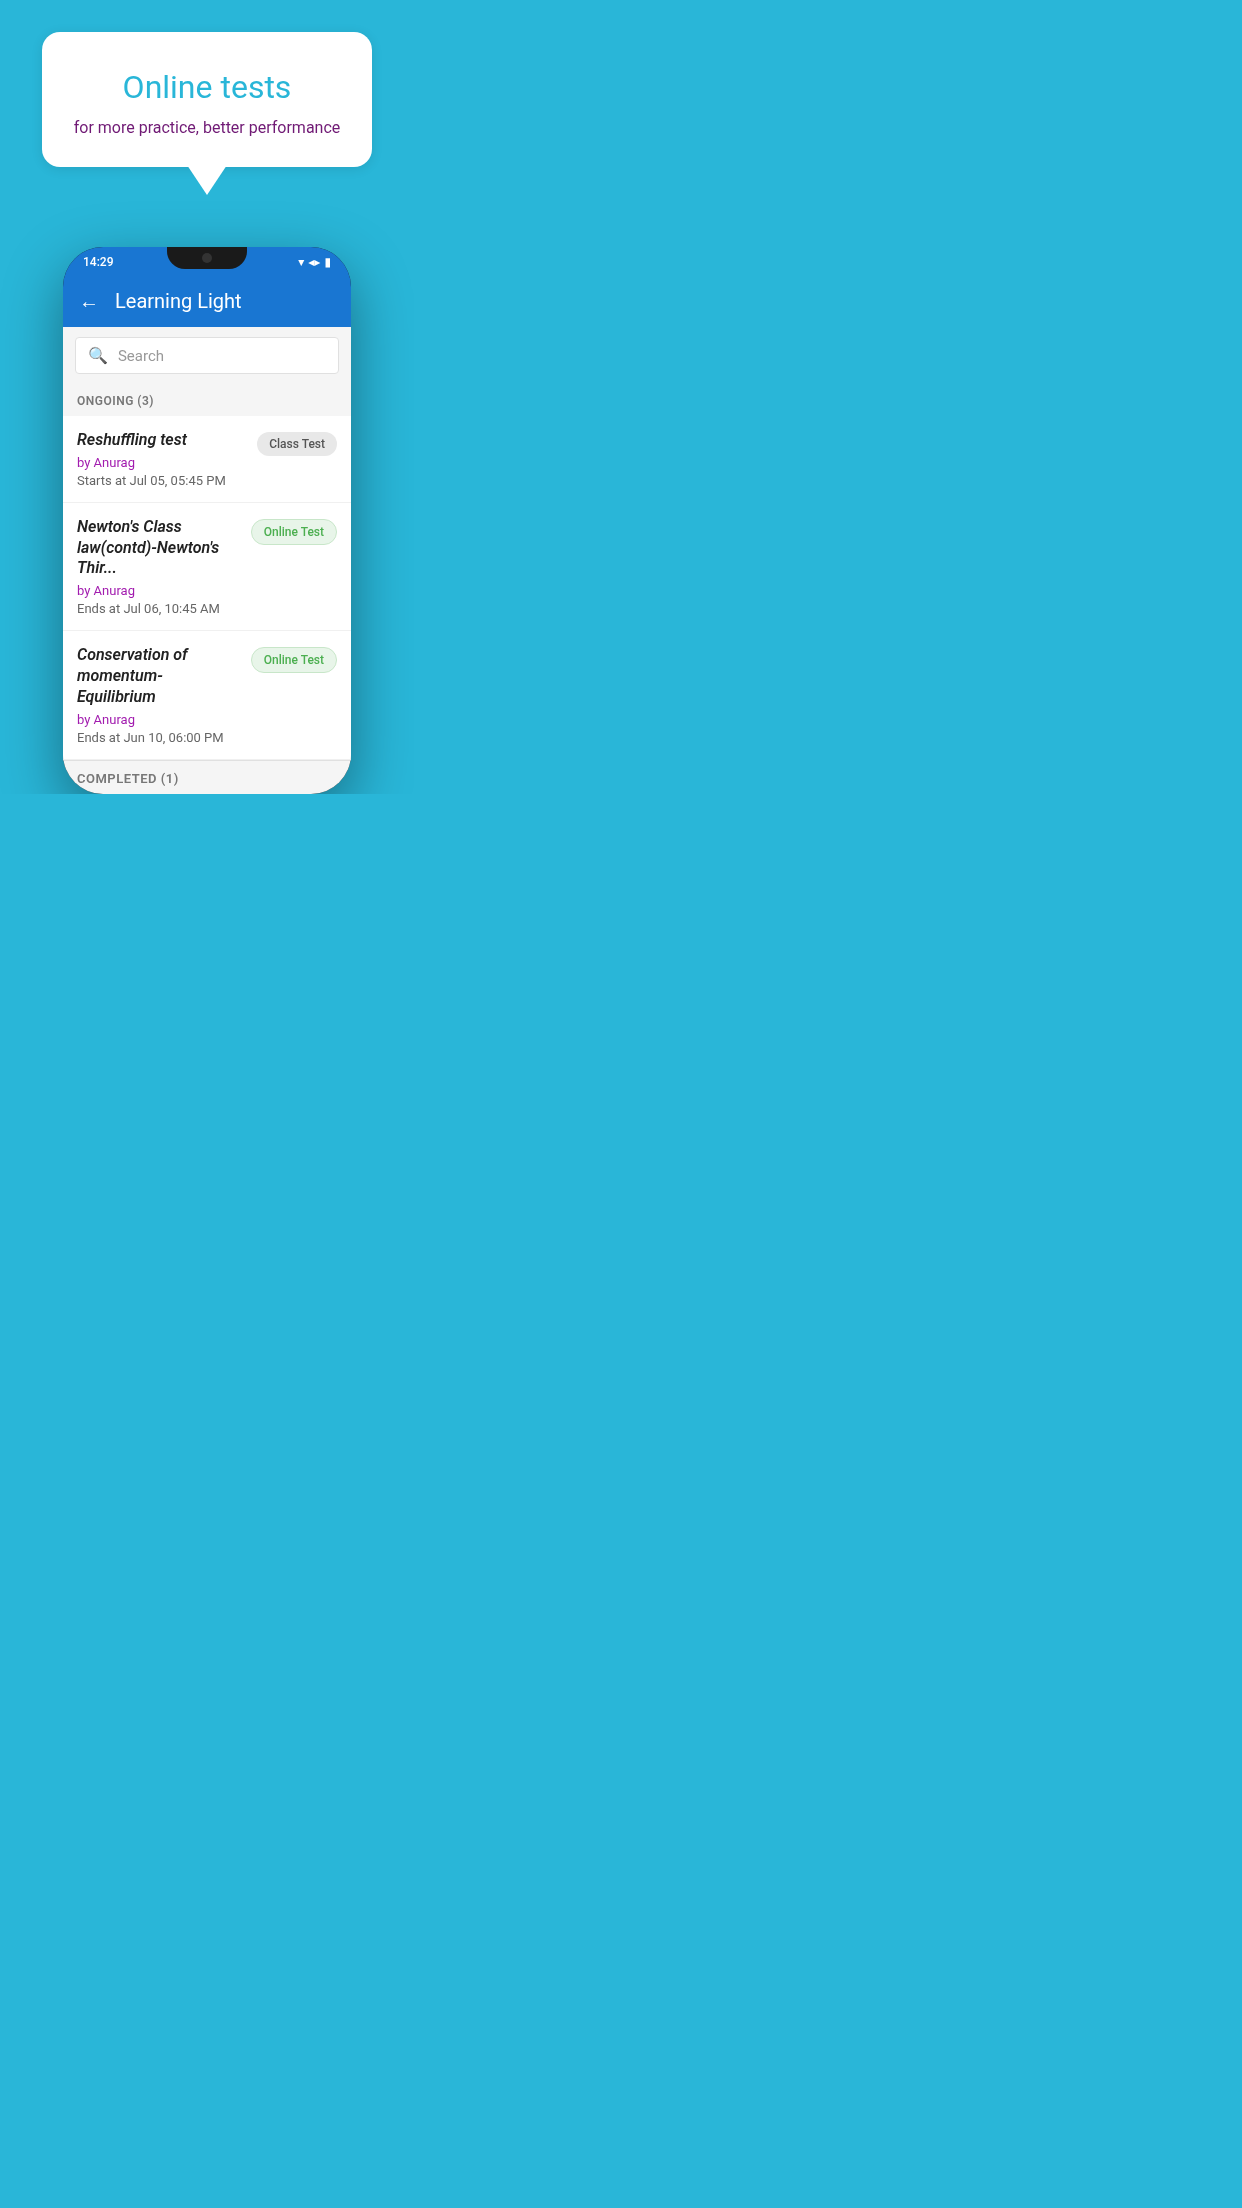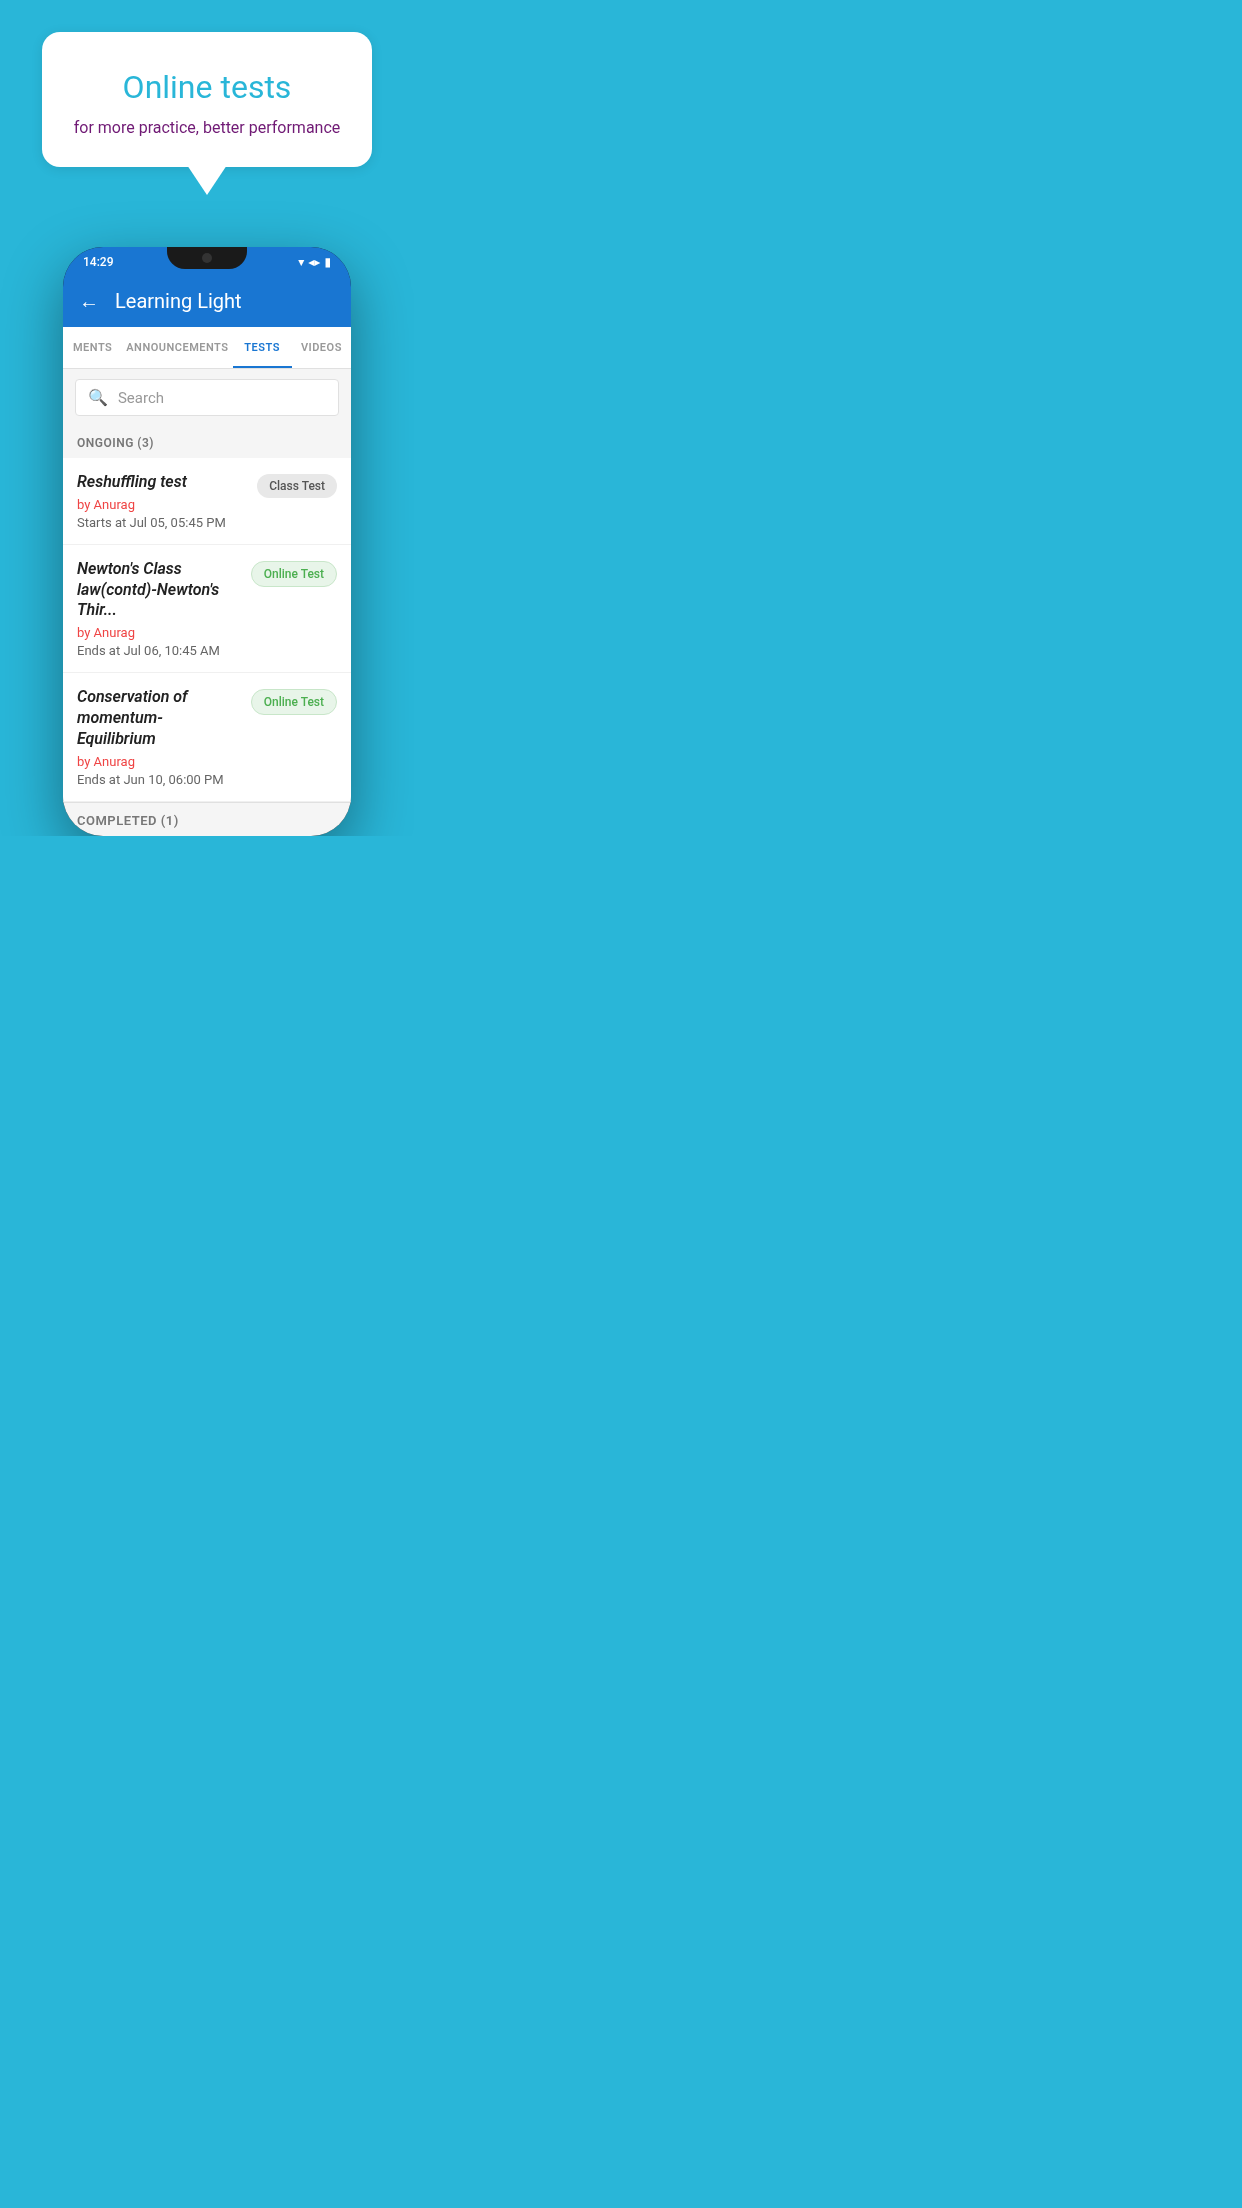--- a/index.html
+++ b/index.html
@@ -233,21 +233,21 @@
       font-size: 16px;
       font-weight: 600;
       color: #222;
       margin-bottom: 4px;
       line-height: 1.3;
       font-style: italic;
     }
 
     .test-author {
       font-size: 13px;
-      color: #ef4444;
+      color: #a21caf;
       margin-bottom: 3px;
     }
 
     .test-date {
       font-size: 13px;
       color: #666;
     }
 
     .badge {
       border-radius: 20px;
@@ -303,34 +303,20 @@
         <span>◂▸</span>
         <span>▮</span>
       </div>
     </div>
 
     <div class="app-bar">
       <span class="back-arrow">←</span>
       <span class="app-title">Learning Light</span>
     </div>
 
-    <div class="tabs-bar">
-      <div class="tab-item">
-        <span>MENTS</span>
-      </div>
-      <div class="tab-item">
-        <span>ANNOUNCEMENTS</span>
-      </div>
-      <div class="tab-item active">
-        <span>TESTS</span>
-      </div>
-      <div class="tab-item">
-        <span>VIDEOS</span>
-      </div>
-    </div>
 
     <div class="search-container">
       <div class="search-box">
         <span class="search-icon">🔍</span>
         <span class="search-placeholder">Search</span>
       </div>
     </div>
 
     <div class="content-area">
 

